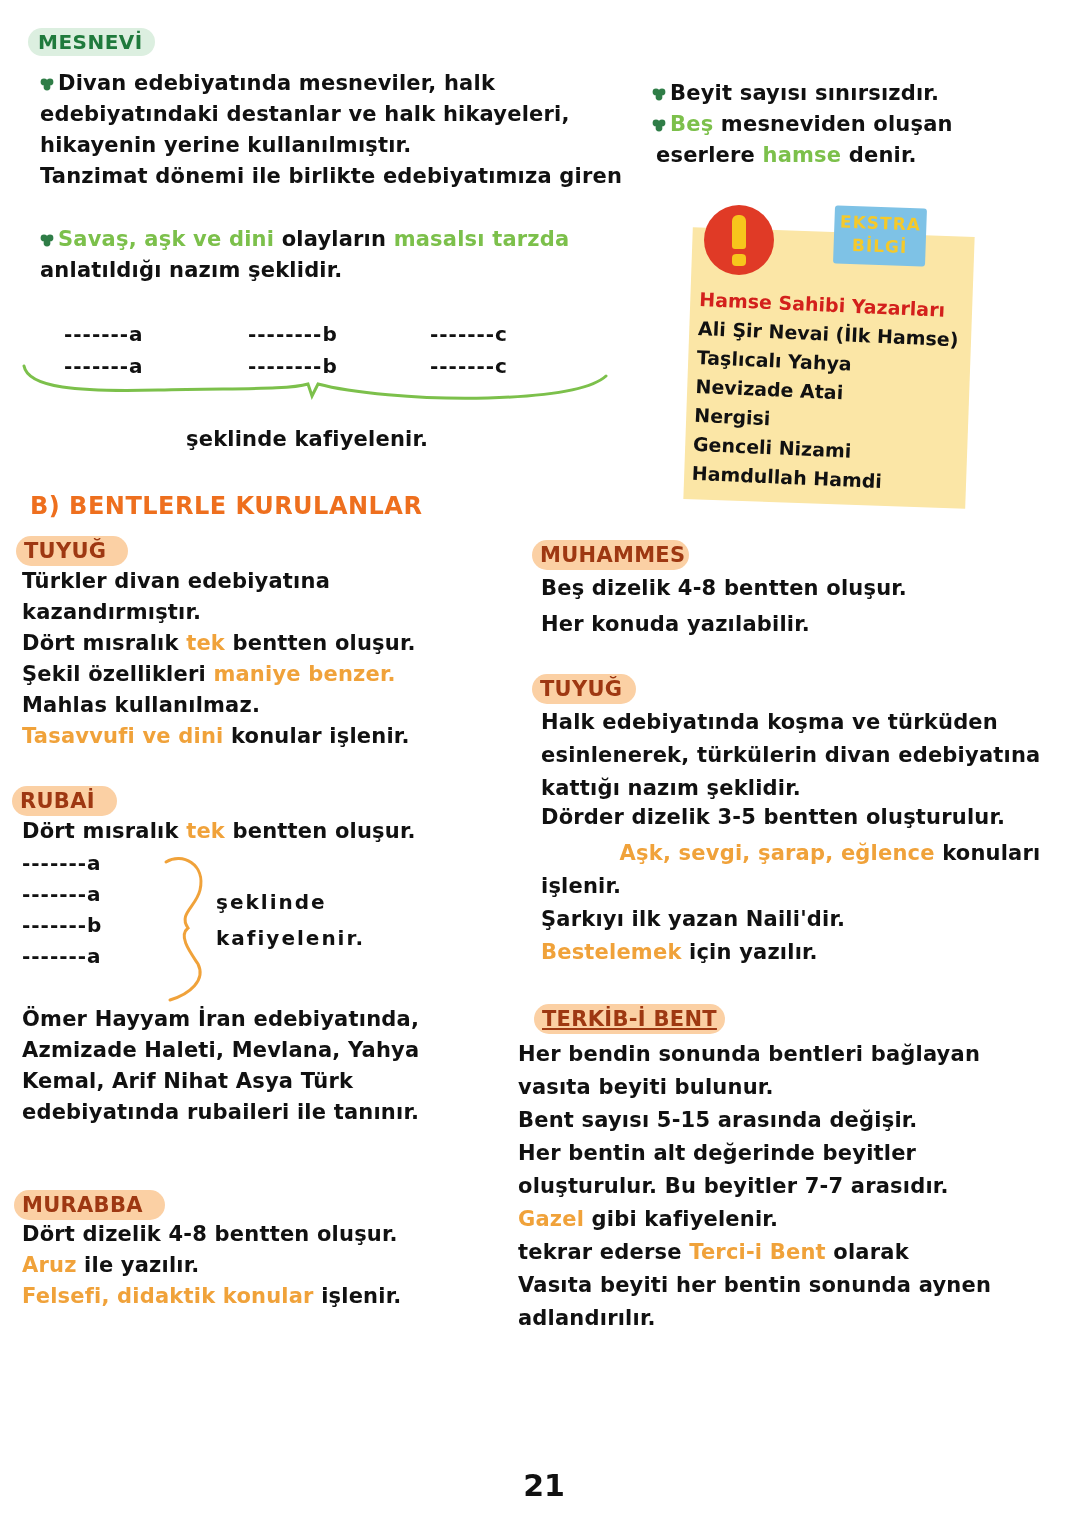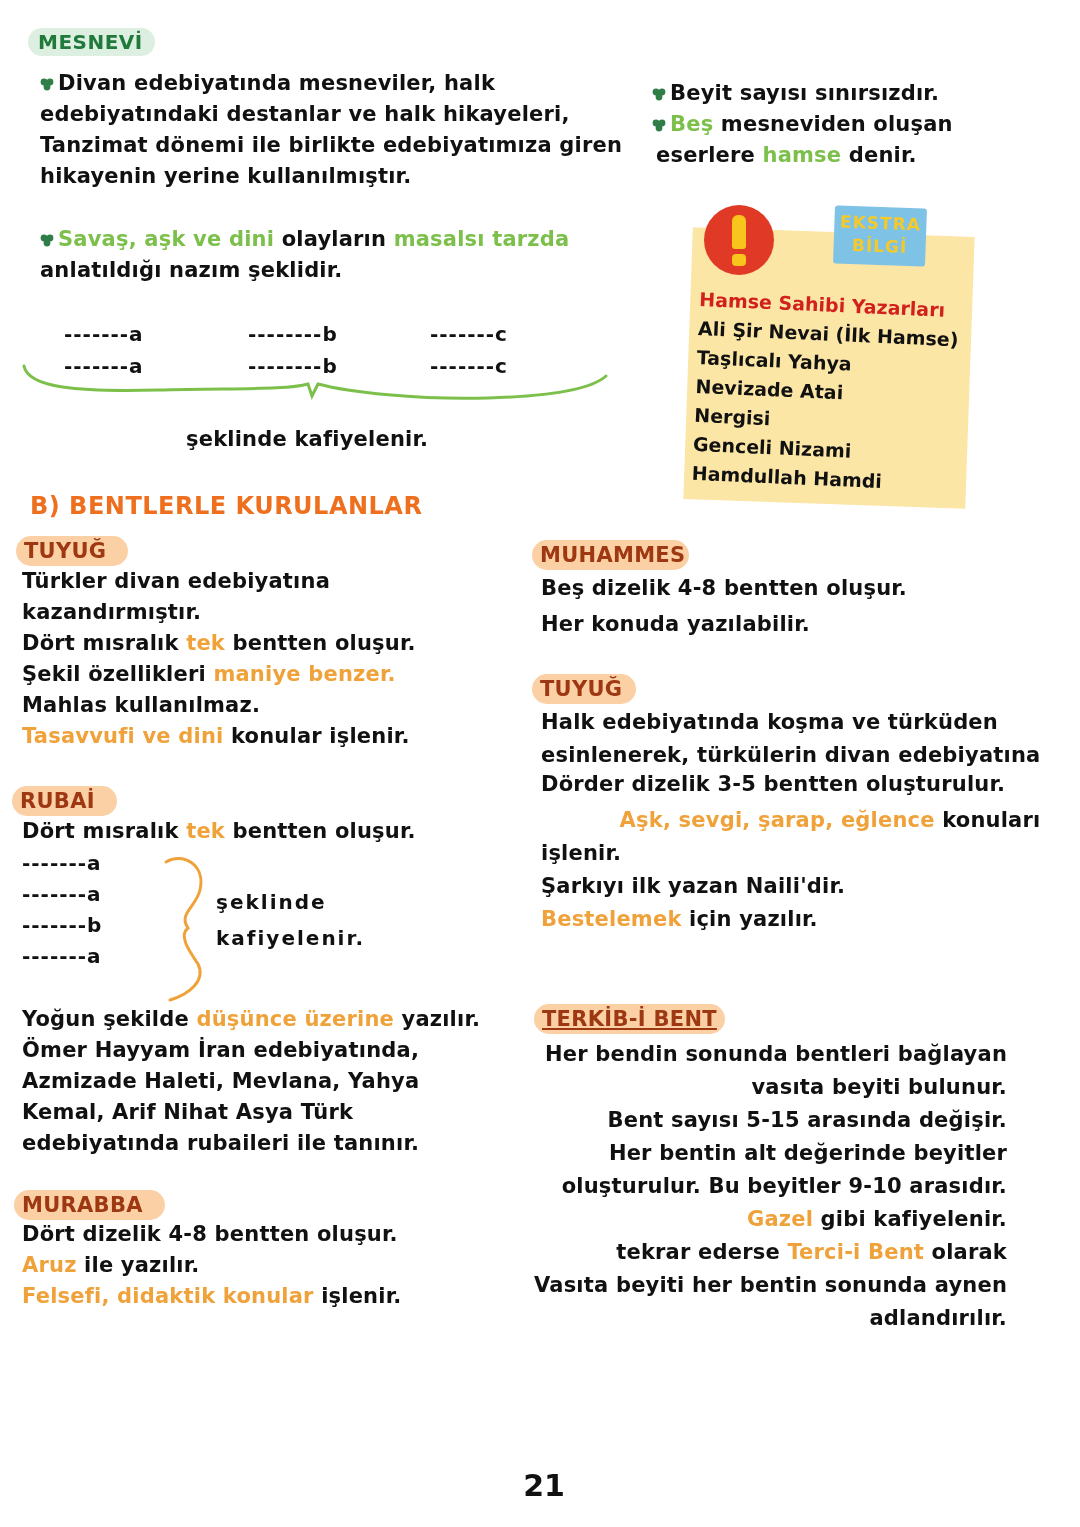--- a/index.html
+++ b/index.html
@@ -29,22 +29,22 @@
 
 <div class="abs txt" style="left:40px;top:68px;">
   <span class="line">
     <svg class="clover" viewBox="0 0 14 14">
         <circle cx="4" cy="5" r="3.4" fill="#2f7d47"></circle>
         <circle cx="10" cy="5" r="3.4" fill="#2f7d47"></circle>
         <circle cx="7" cy="10" r="3.4" fill="#2f7d47"></circle>
       </svg><span>Divan edebiyatında mesneviler, halk</span>
   </span>
   <span class="line">edebiyatındaki destanlar ve halk hikayeleri,</span>
+  <span class="line">hikayenin yerine kullanılmıştır.</span>
   <span class="line">Tanzimat dönemi ile birlikte edebiyatımıza giren</span>
-  <span class="line">hikayenin yerine kullanılmıştır.</span>
 </div>
 
 <div class="abs txt" style="left:652px;top:78px;">
   <span class="line">
     <svg class="clover" viewBox="0 0 14 14">
         <circle cx="4" cy="5" r="3.4" fill="#2f7d47"></circle>
         <circle cx="10" cy="5" r="3.4" fill="#2f7d47"></circle>
         <circle cx="7" cy="10" r="3.4" fill="#2f7d47"></circle>
       </svg><span>Beyit sayısı sınırsızdır.</span>
   </span>
@@ -134,21 +134,20 @@
   <span class="line">-------a</span>
 </div>
 <svg class="abs" style="left:160px;top:852px;" width="50" height="152" viewBox="0 0 50 152">
   <path d="M6 10 C 22 0, 46 12, 40 38 C 36 55, 18 62, 28 76 C 18 84, 30 100, 38 112 C 46 128, 30 142, 10 148" fill="none" stroke="#f0a23a" stroke-width="3" stroke-linecap="round"></path>
 </svg>
 <div class="abs" style="left:216px;top:884px;font-size:20px;line-height:36px;font-weight:bold;letter-spacing:2px;">
   <span class="line">şeklinde</span>
   <span class="line">kafiyelenir.</span>
 </div>
 <div class="abs txt" style="left:22px;top:1004px;">
-  <span class="line"><span>Yoğun şekilde </span><span class="o">düşünce üzerine</span><span> yazılır.</span></span>
   <span class="line">Ömer Hayyam İran edebiyatında,</span>
   <span class="line">Azmizade Haleti, Mevlana, Yahya</span>
   <span class="line">Kemal, Arif Nihat Asya Türk</span>
   <span class="line">edebiyatında rubaileri ile tanınır.</span>
 </div>
 
 <div class="abs" style="left:14px;top:1190px;">
   <span class="pill-orange">MURABBA</span>
 </div>
 <div class="abs txt" style="left:22px;top:1219px;">
@@ -164,35 +163,36 @@
   <span class="line">Beş dizelik 4-8 bentten oluşur.</span>
   <span class="line">Her konuda yazılabilir.</span>
 </div>
 
 <div class="abs" style="left:532px;top:674px;">
   <span class="pill-orange" style="padding-right:14px;">TUYUĞ</span>
 </div>
 <div class="abs txt" style="left:541px;top:706px;line-height:33px;">
   <span class="line">Halk edebiyatında koşma ve türküden</span>
   <span class="line">esinlenerek, türkülerin divan edebiyatına</span>
+  <span class="line">kattığı nazım şeklidir.</span>
   <span class="line" style="margin-top:-4px;">Dörder dizelik 3-5 bentten oluşturulur.</span>
   <span class="line" style="margin-top:3px;text-align:right;"><span class="o">Aşk, sevgi, şarap, eğlence</span><span> konuları</span></span>
   <span class="line">işlenir.</span>
   <span class="line">Şarkıyı ilk yazan Naili'dir.</span>
   <span class="line"><span class="o">Bestelemek</span><span> için yazılır.</span></span>
 </div>
 
 <div class="abs" style="left:534px;top:1004px;">
   <span class="pill-orange" style="padding-right:8px;text-decoration:underline;">TERKİB-İ BENT</span>
 </div>
-<div class="abs txt" style="left:534px;top:1038px;line-height:33px;text-align:right;">
+<div class="abs txt" style="left:518px;top:1038px;line-height:33px;">
   <span class="line">Her bendin sonunda bentleri bağlayan</span>
   <span class="line">vasıta beyiti bulunur.</span>
   <span class="line">Bent sayısı 5-15 arasında değişir.</span>
   <span class="line">Her bentin alt değerinde beyitler</span>
-  <span class="line">oluşturulur. Bu beyitler 9-10 arasıdır.</span>
+  <span class="line">oluşturulur. Bu beyitler 7-7 arasıdır.</span>
   <span class="line"><span class="o">Gazel</span><span> gibi kafiyelenir.</span></span>
   <span class="line"><span>tekrar ederse </span><span class="o">Terci-i Bent</span><span> olarak</span></span>
   <span class="line">Vasıta beyiti her bentin sonunda aynen</span>
   <span class="line">adlandırılır.</span>
 </div>
 
 <div class="abs" style="left:0;top:1468px;width:1088px;text-align:center;font-size:30px;font-weight:bold;">21</div>
 
 </body></html>

